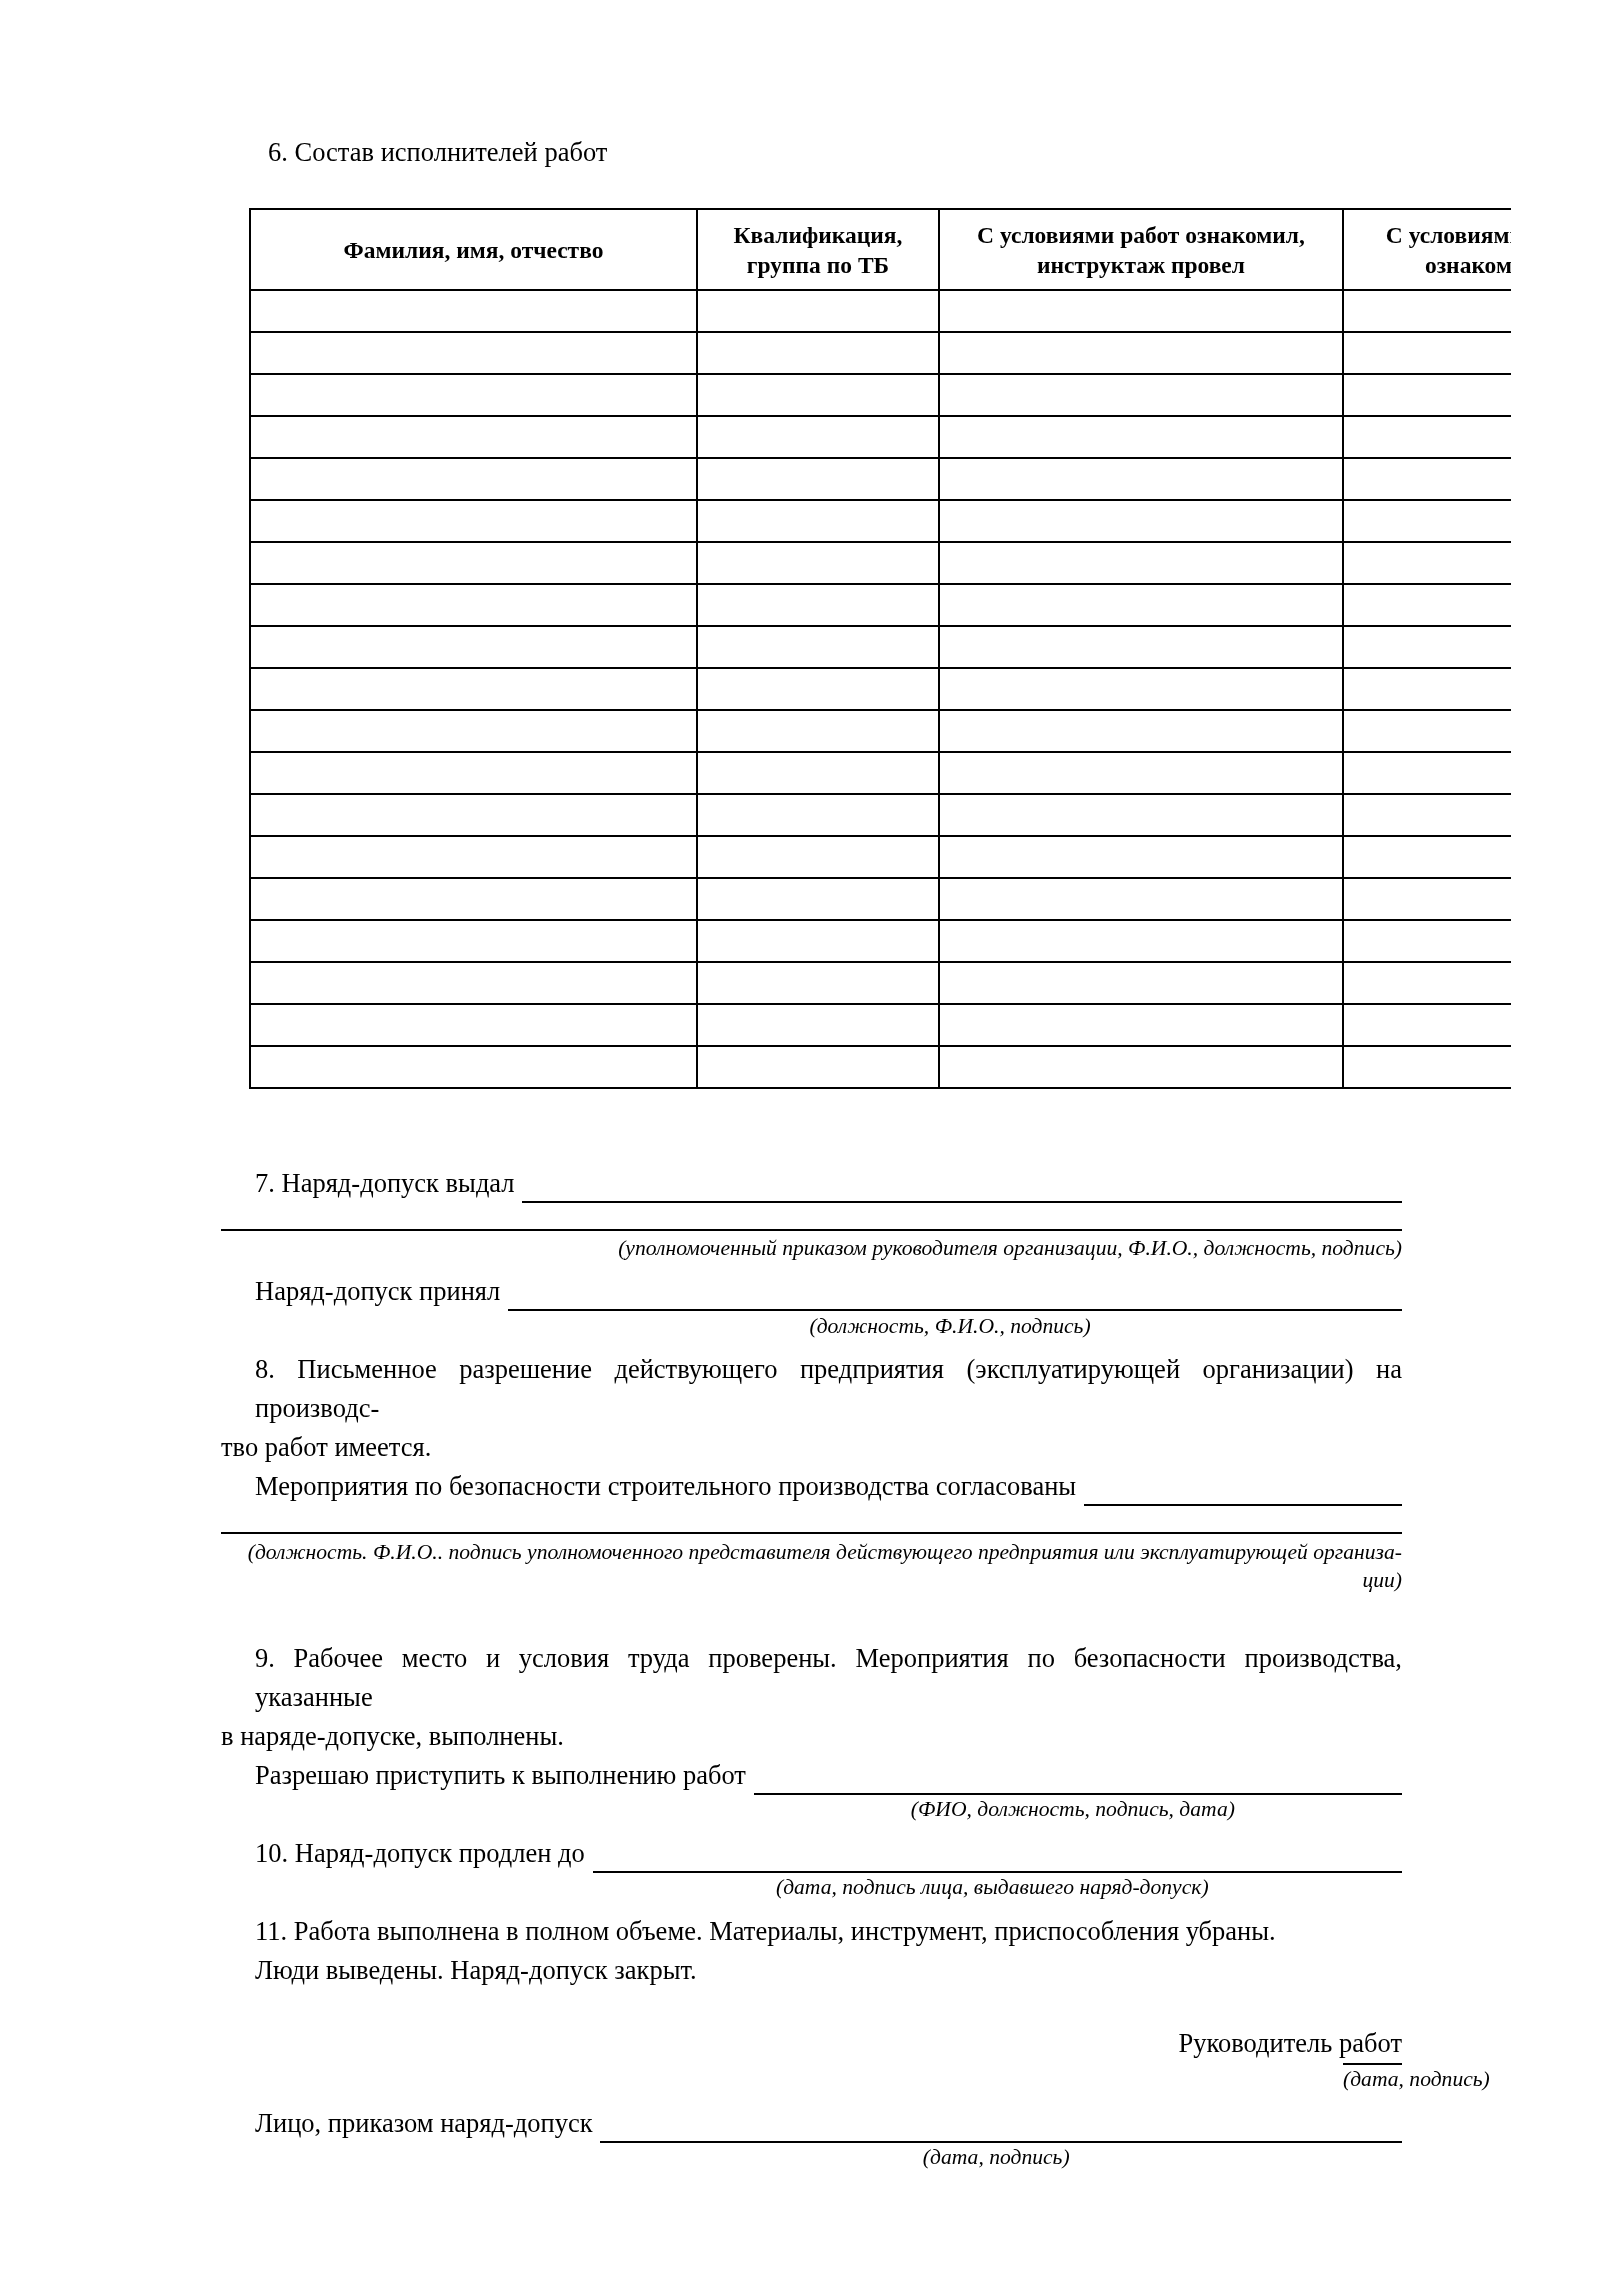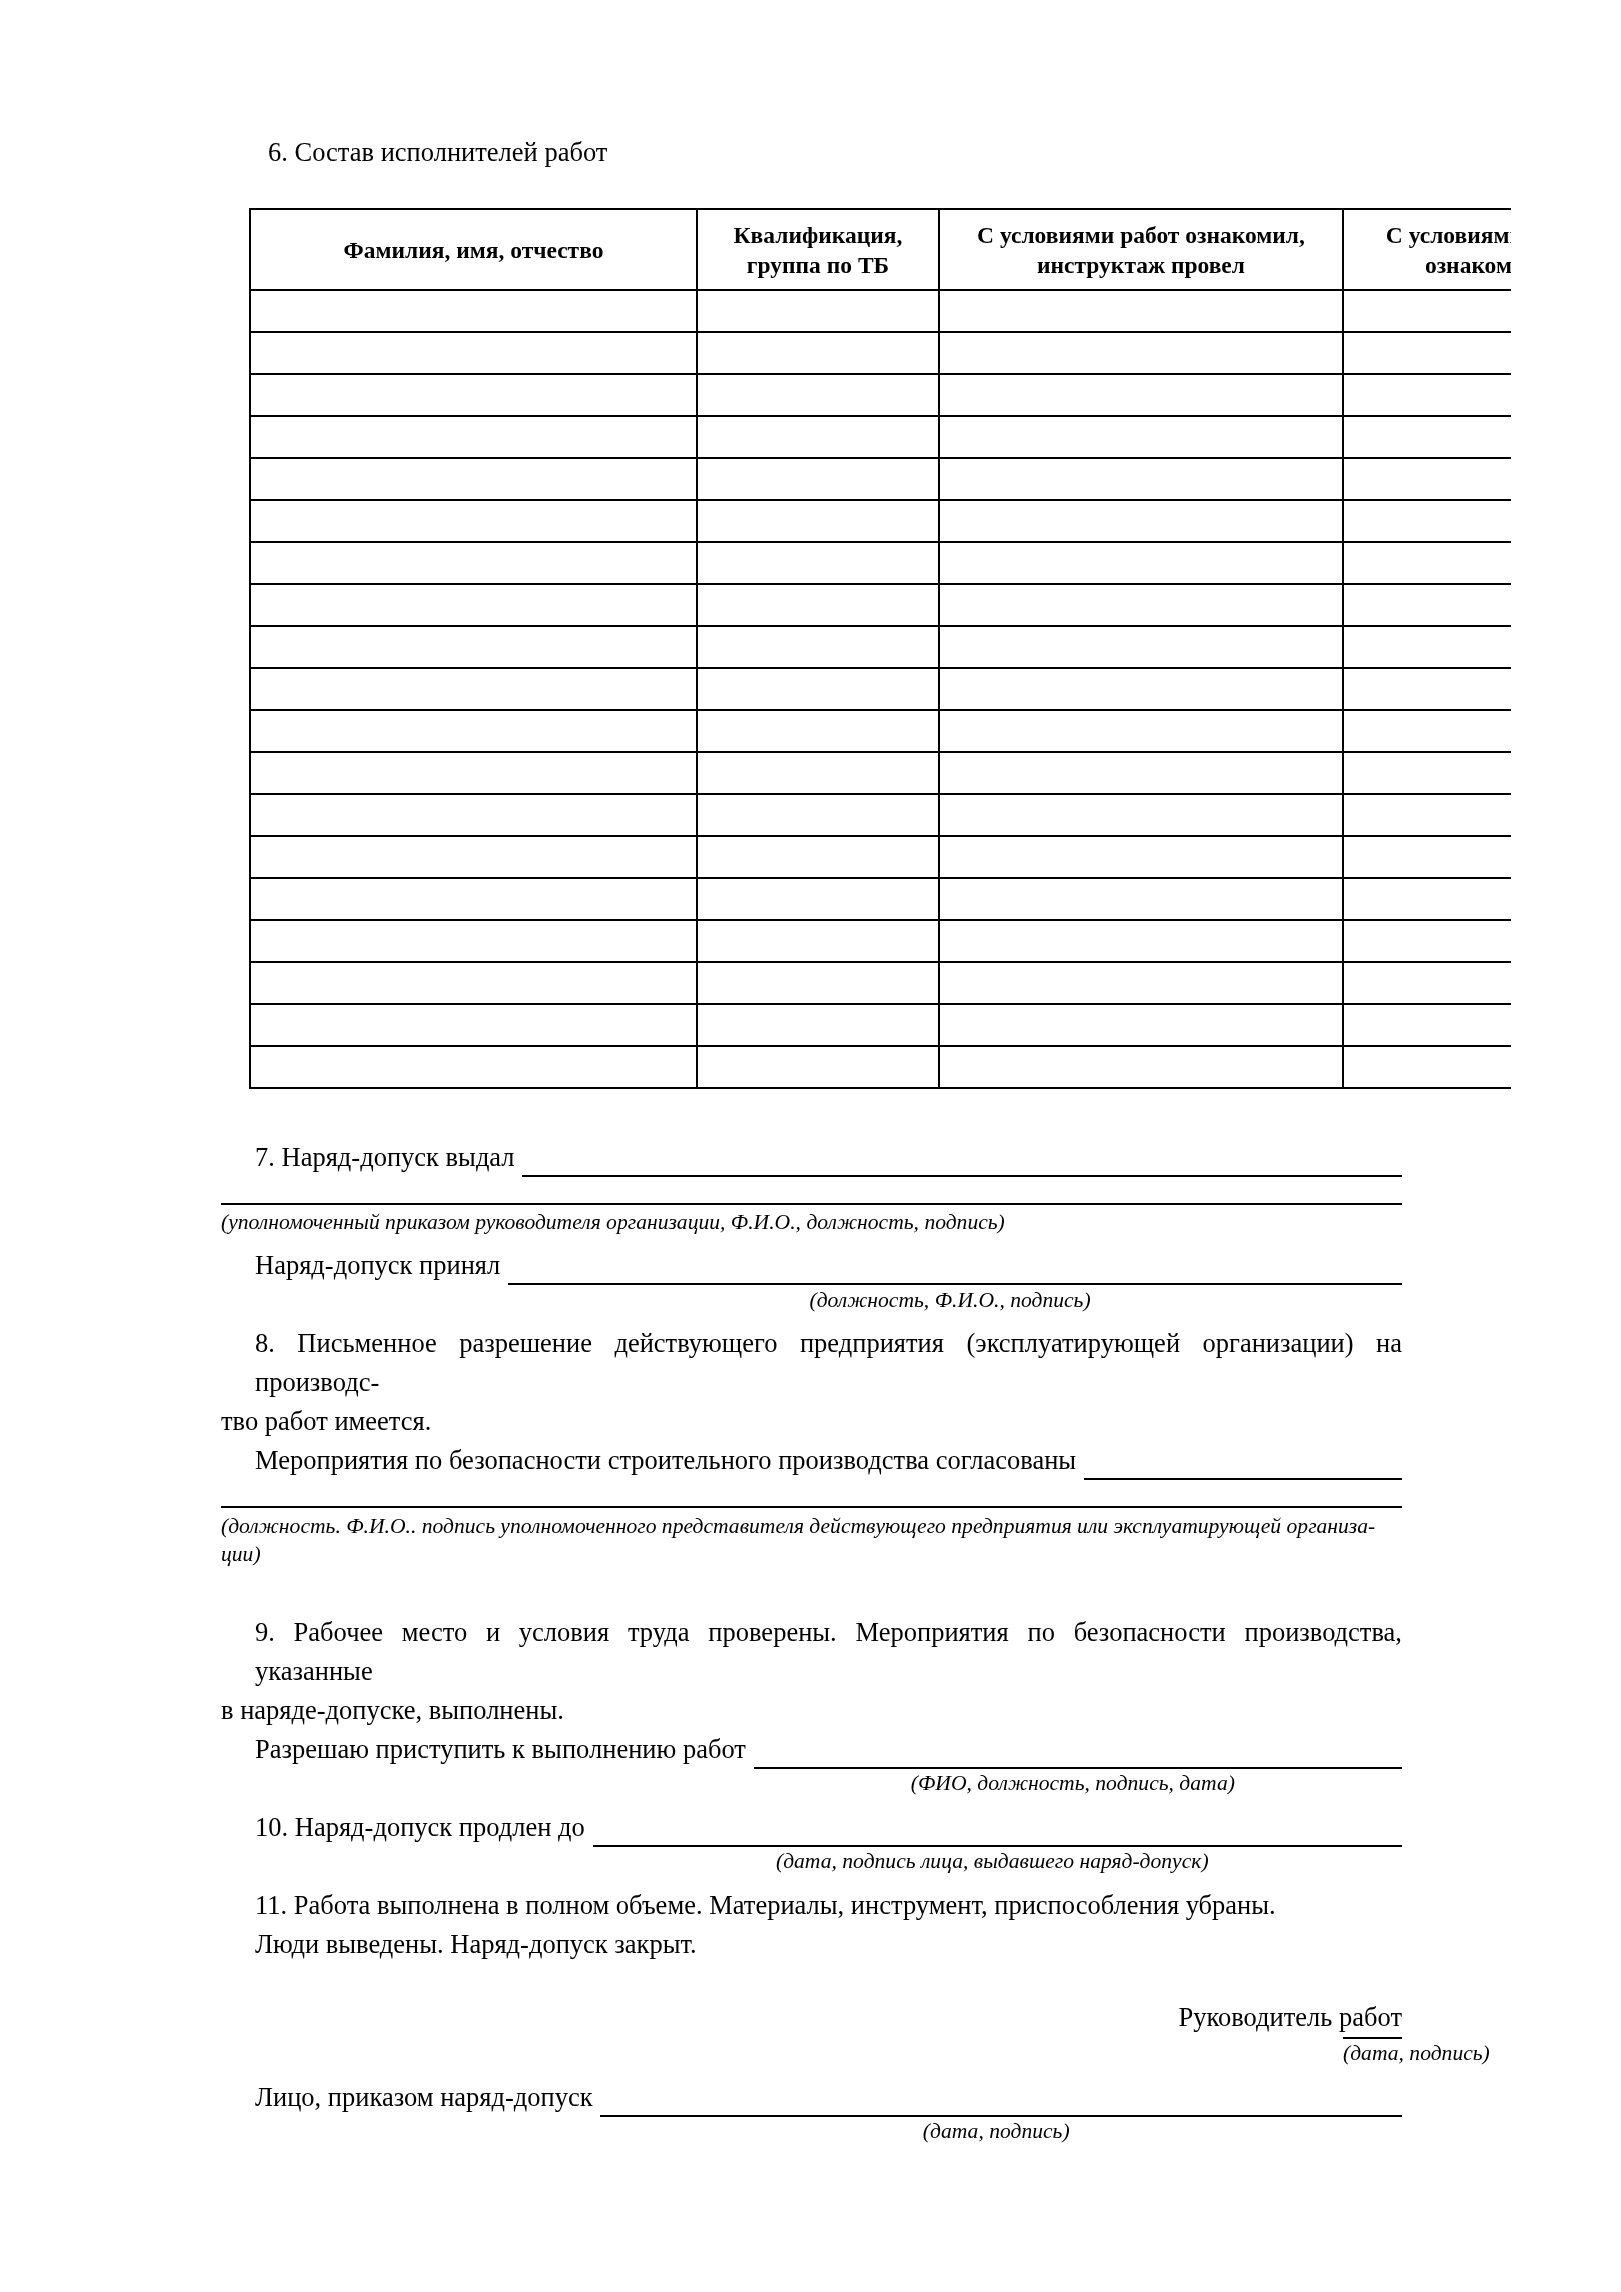--- a/index.html
+++ b/index.html
@@ -54,30 +54,30 @@
     position: absolute;
     left: 0; right: 10px; top: 3.9px;
     text-align: center;
     font-style: italic;
     font-size: 21.6px;
     line-height: 27.4px;
     white-space: nowrap;
   }
   .rule { border-bottom: 2px solid #000; height: 0; }
   .caption-center {
-    text-align: left;
+    text-align: right;
     font-style: italic;
     font-size: 21.6px;
     line-height: 28px;
     margin-top: 3.9px;
   }
   .just { text-align: justify; text-align-last: justify; }
 
   
-  .s7-issued   { margin-top: 49px; }
+  .s7-issued   { margin-top: 75px; }
   .s7-rule     { margin-top: 25.5px; }
   .s7-received { margin-top: 9.8px; margin-bottom: 39px; }
   .s8-para     { margin-top: 28px; }
   .s8-rule     { margin-top: 25.5px; }
   .s9-para     { margin-top: 45px; }
   .s9-allow    { margin-bottom: 39px; }
   .s10-row     { margin-top: 16.7px; margin-bottom: 39px; justify-content: center; }
   .s11-para    { margin-top: 28px; }
   .sup-row     { margin-top: 34px; margin-bottom: 39px; flex-direction: column; }
   .issuer-row  { margin-top: 31px; }

